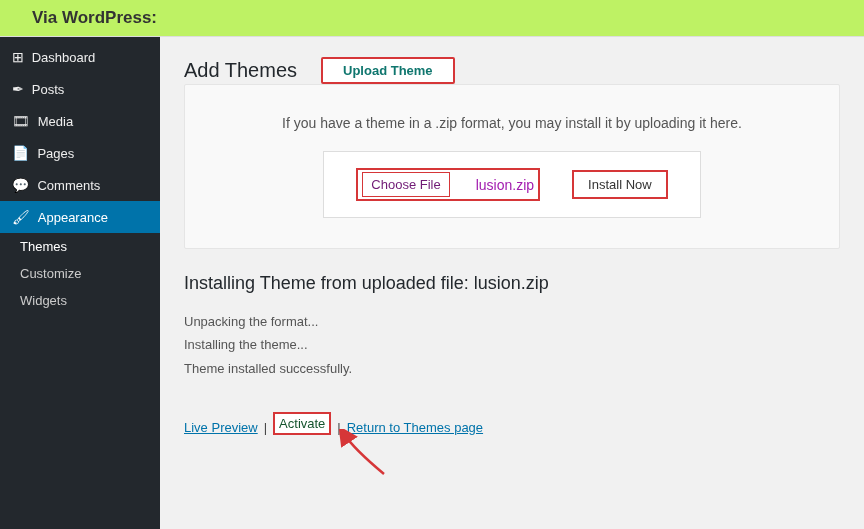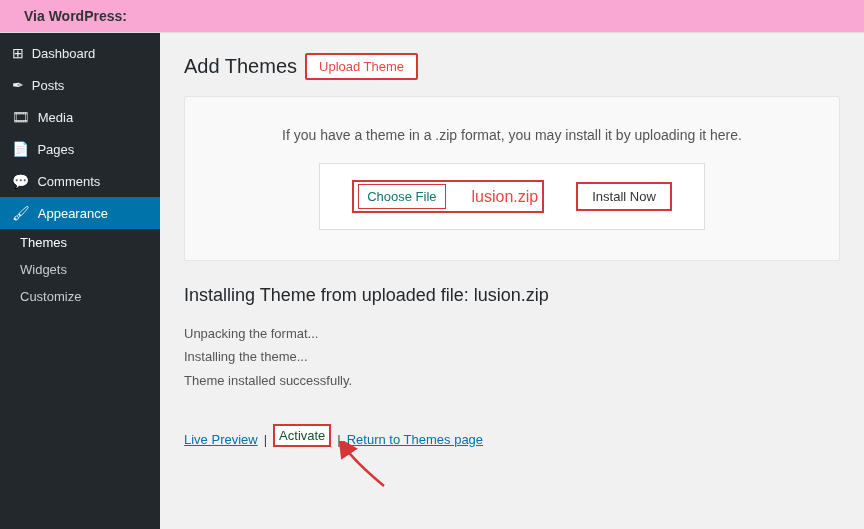--- a/index.html
+++ b/index.html
@@ -1,45 +1,45 @@
 <!DOCTYPE html>
 <html><head>
   <meta charset="utf-8">
   <style>
     * { margin: 0; padding: 0; box-sizing: border-box; }
     body { font-family: -apple-system, BlinkMacSystemFont, "Segoe UI", Arial, sans-serif; font-size: 13px; background: #f1f1f1; color: #444; }
 
     .page-wrapper { display: flex; flex-direction: column; width: 864px; min-height: 529px; }
 
-    .top-bar { background: #f9a8d4; border-bottom: 1px solid #ddd; padding: 8px 24px; font-size: 14px; font-weight: bold; color: #333; }
+    .top-bar { background: #bef264; border-bottom: 1px solid #ddd; padding: 8px 32px; font-size: 17px; font-weight: bold; color: #333; }
 
     .content-wrapper { display: flex; flex: 1; }
 
     
     .sidebar { width: 160px; background: #23282d; flex-shrink: 0; padding-top: 4px; }
     .sidebar-item { display: flex; align-items: center; gap: 8px; padding: 8px 12px; color: #eee; cursor: pointer; font-size: 13px; }
     .sidebar-item.active { background: #0073aa; color: #fff; }
     .sidebar-item .icon { font-size: 14px; }
     .sidebar-sub-item { padding: 6px 12px 6px 20px; color: #ccc; cursor: pointer; font-size: 13px; }
     .sidebar-sub-item.active-sub { color: #fff; font-weight: normal; }
 
     
     .main-content { flex: 1; background: #f1f1f1; padding: 20px 24px; }
 
-    .page-title { font-size: 20px; font-weight: 400; color: #23282d; margin-bottom: 16px; display: flex; align-items: center; gap: 8px; }
+    .page-title { font-size: 20px; font-weight: 400; color: #23282d; display: flex; align-items: center; gap: 24px; }
 
-    .upload-theme-btn { border: 2px solid #d63638; background: #fff; color: #ef4444; padding: 4px 12px; font-size: 13px; cursor: pointer; border-radius: 2px; font-weight: normal; }
+    .upload-theme-btn { border: 2px solid #d63638; background: #fff; color: #0f766e; padding: 4px 20px; font-size: 13px; cursor: pointer; border-radius: 2px; font-weight: bold; }
 
     .upload-box { background: #f9f9f9; border: 1px solid #e5e5e5; border-radius: 2px; padding: 30px 20px; margin-bottom: 24px; text-align: center; }
 
     .upload-description { color: #555; font-size: 14px; margin-bottom: 20px; }
 
-    .choose-file-btn { border: 1px solid #d63638; background: #fff; color: #0f766e; padding: 4px 8px; font-size: 13px; cursor: pointer; }
+    .choose-file-btn { border: 1px solid #d63638; background: #fff; color: #701a75; padding: 4px 8px; font-size: 13px; cursor: pointer; }
 
-    .file-name { font-size: 16px; color: #ef4444; margin-left: 22px; }
+    .file-name { font-size: 14px; color: #a21caf; margin-left: 22px; }
 
     .install-now-btn { border: 2px solid #d63638; background: #fff; color: #333; padding: 5px 14px; font-size: 13px; cursor: pointer; }
 
     .install-section { margin-top: 10px; }
 
     .install-title { font-size: 18px; font-weight: 400; color: #23282d; margin-bottom: 16px; }
 
     .install-log { color: #555; font-size: 13px; line-height: 1.8; margin-bottom: 12px; }
 
     .install-links { display: flex; align-items: flex-end; gap: 6px; font-size: 13px; margin-top: 32px; }
@@ -86,24 +86,24 @@
         <span>Comments</span>
       </div>
       <div class="sidebar-item active">
         <span class="icon">🖌</span>
         <span>Appearance</span>
       </div>
       <div class="sidebar-sub-item active-sub">
         <span>Themes</span>
       </div>
       <div class="sidebar-sub-item">
-        <span>Widgets</span>
+        <span>Customize</span>
       </div>
       <div class="sidebar-sub-item">
-        <span>Customize</span>
+        <span>Widgets</span>
       </div>
     </div>
 
     <div class="main-content">
 
       <div class="page-title">
         <span>Add Themes</span>
         <button class="upload-theme-btn">Upload Theme</button>
       </div>
 

